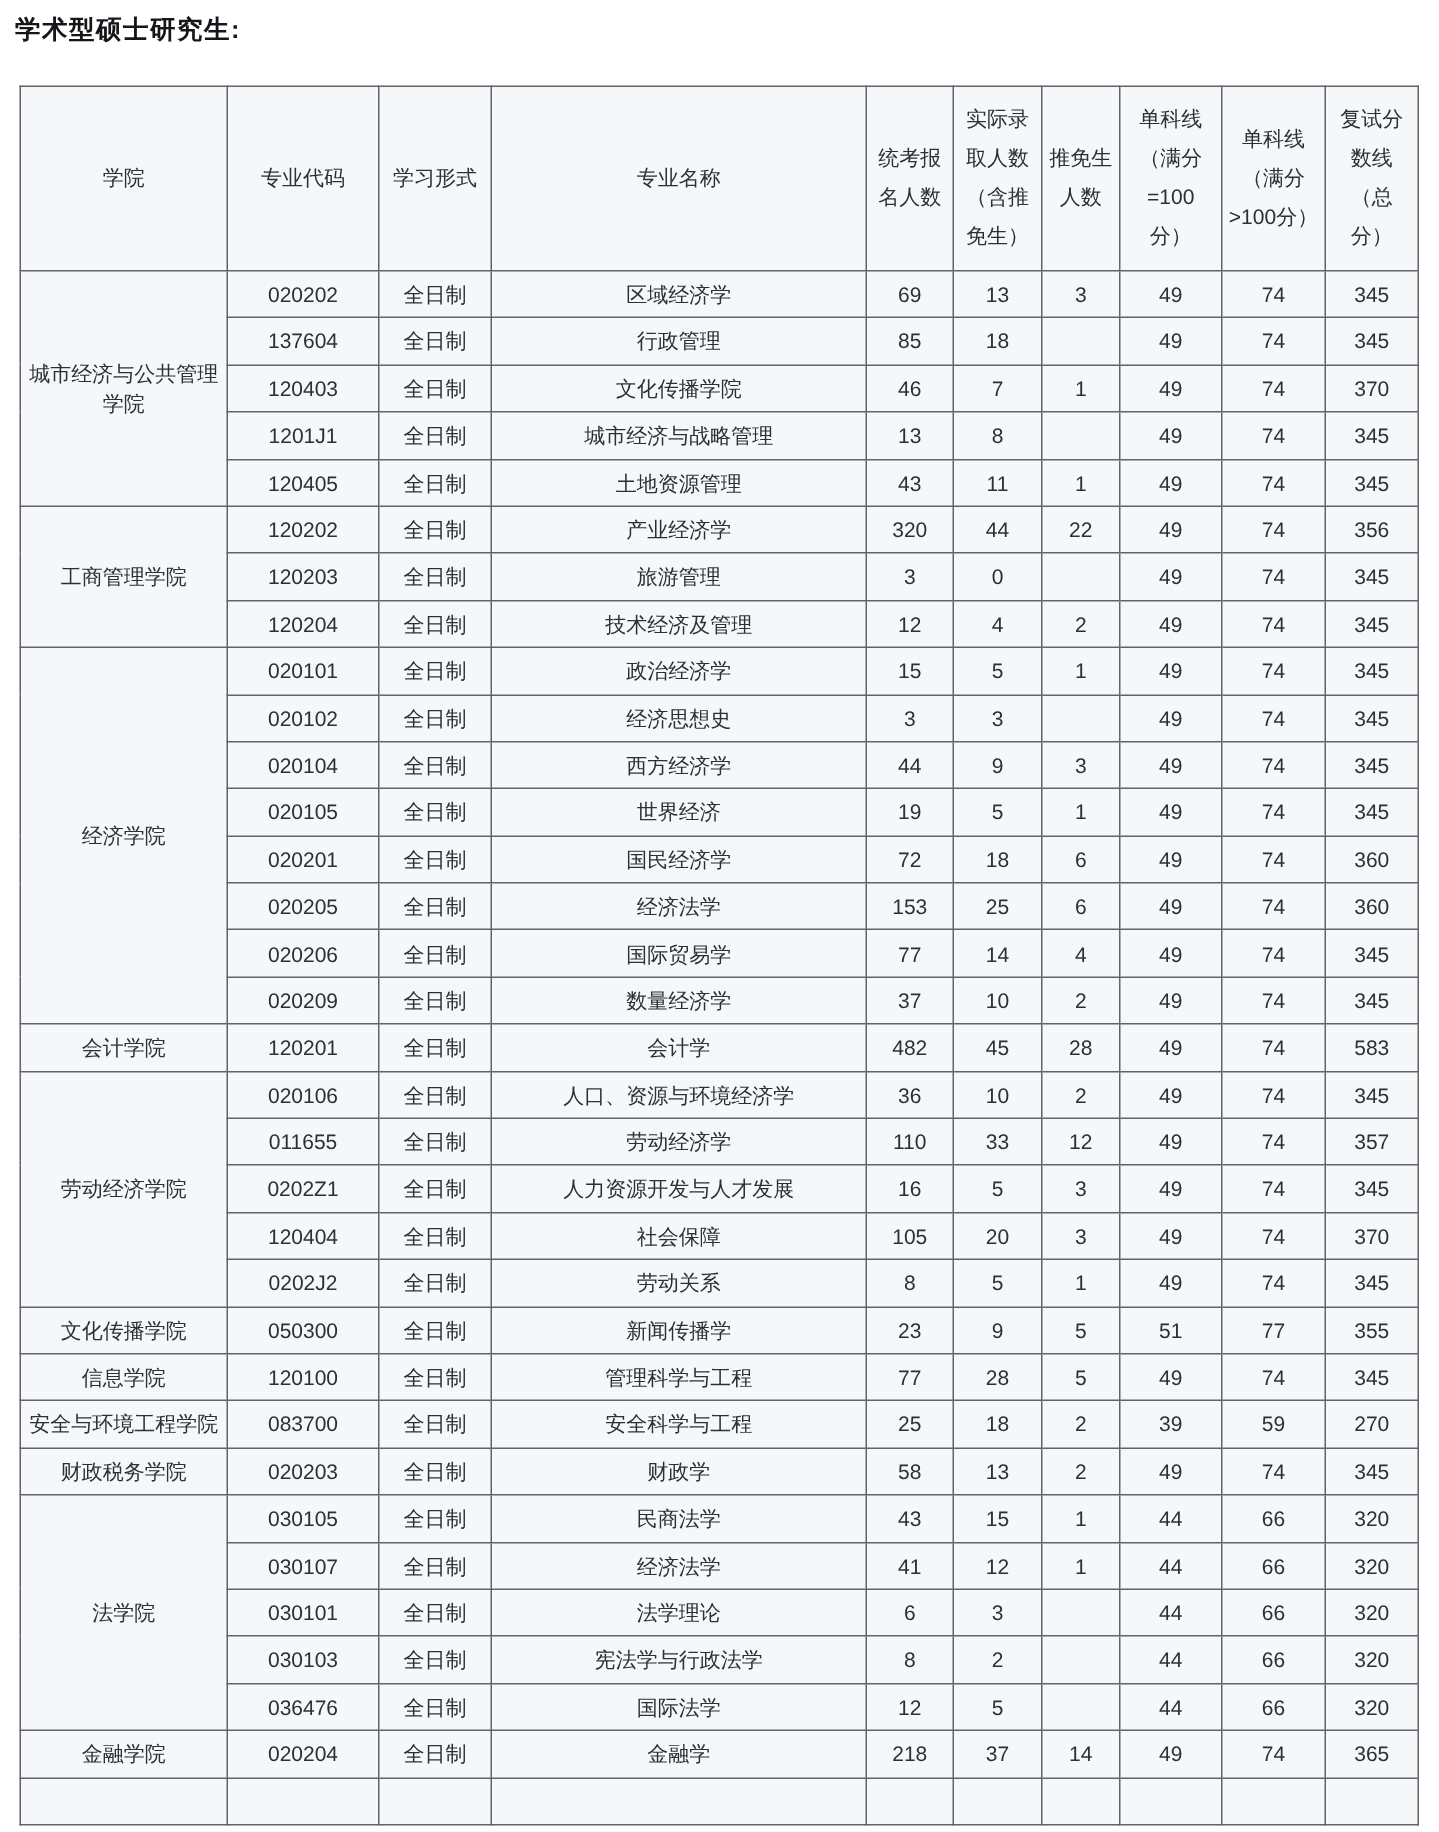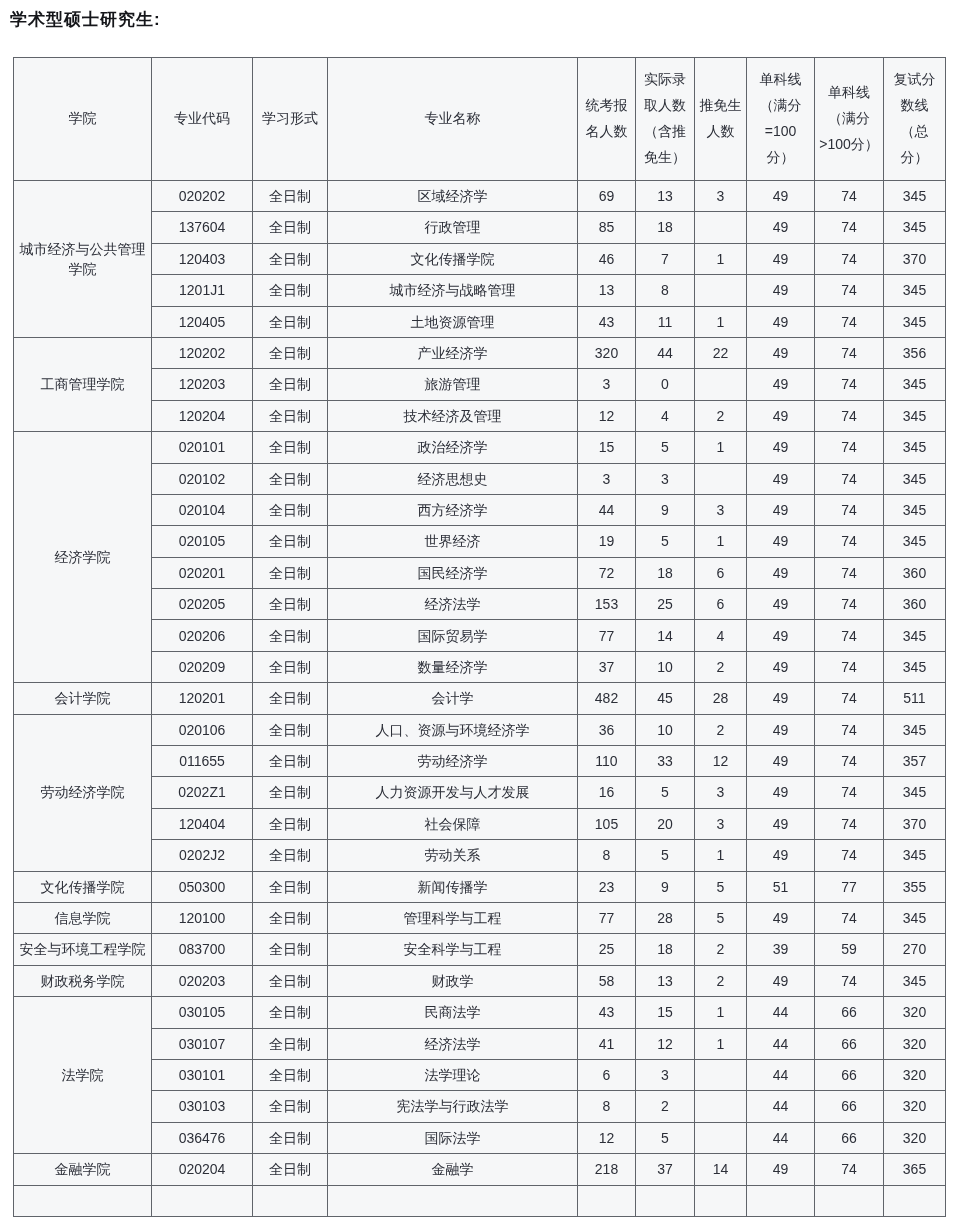--- a/index.html
+++ b/index.html
@@ -281,21 +281,21 @@
       <tr>
         <td rowspan="1" class="college">会计学院</td>
         <td>120201</td>
         <td>全日制</td>
         <td>会计学</td>
         <td>482</td>
         <td>45</td>
         <td>28</td>
         <td>49</td>
         <td>74</td>
-        <td>511</td>
+        <td>583</td>
       </tr>
       <tr>
         <td rowspan="5" class="college">劳动经济学院</td>
         <td>020106</td>
         <td>全日制</td>
         <td>人口、资源与环境经济学</td>
         <td>36</td>
         <td>10</td>
         <td>2</td>
         <td>49</td>

